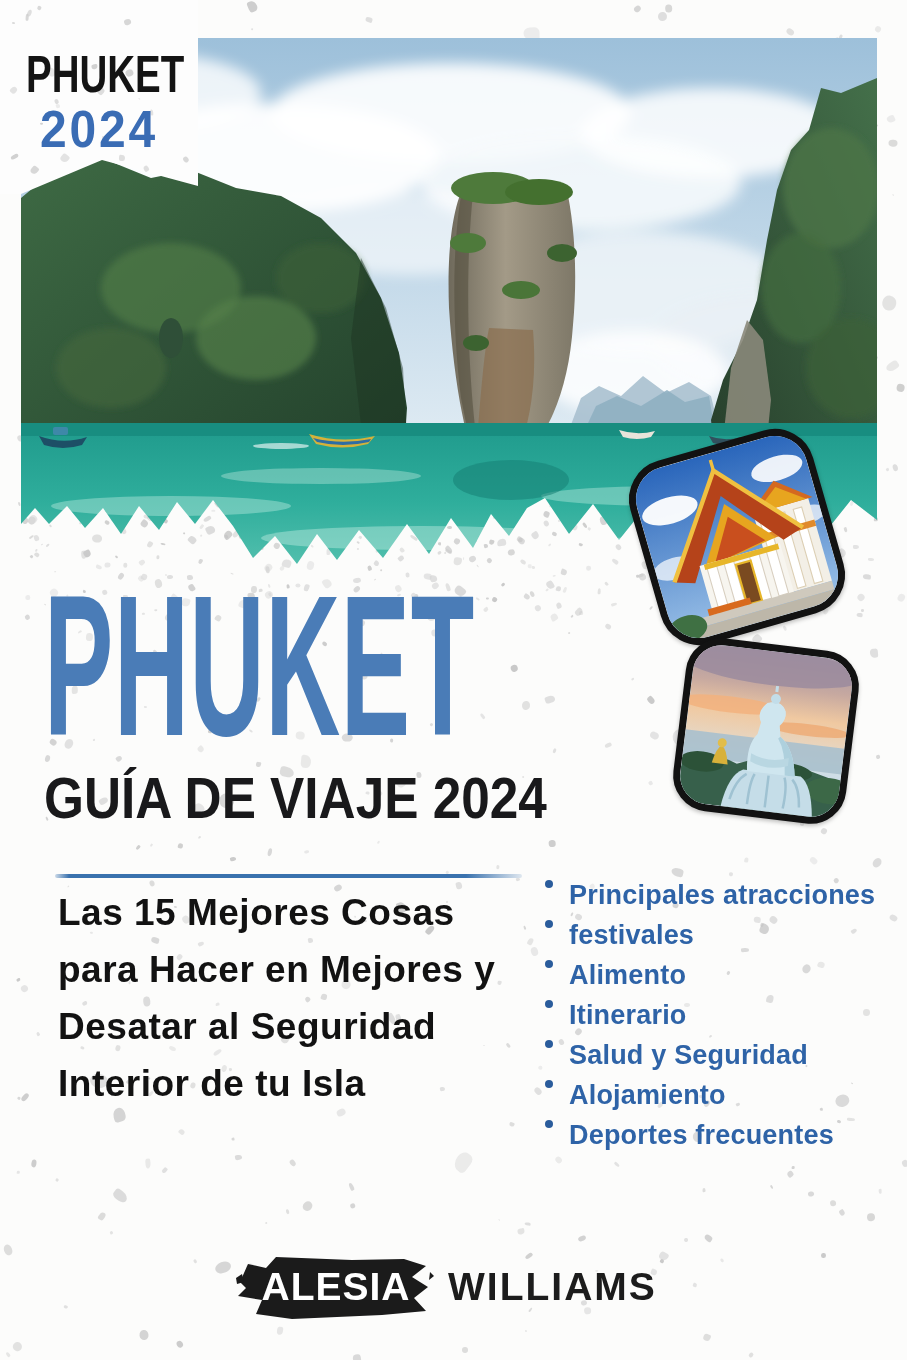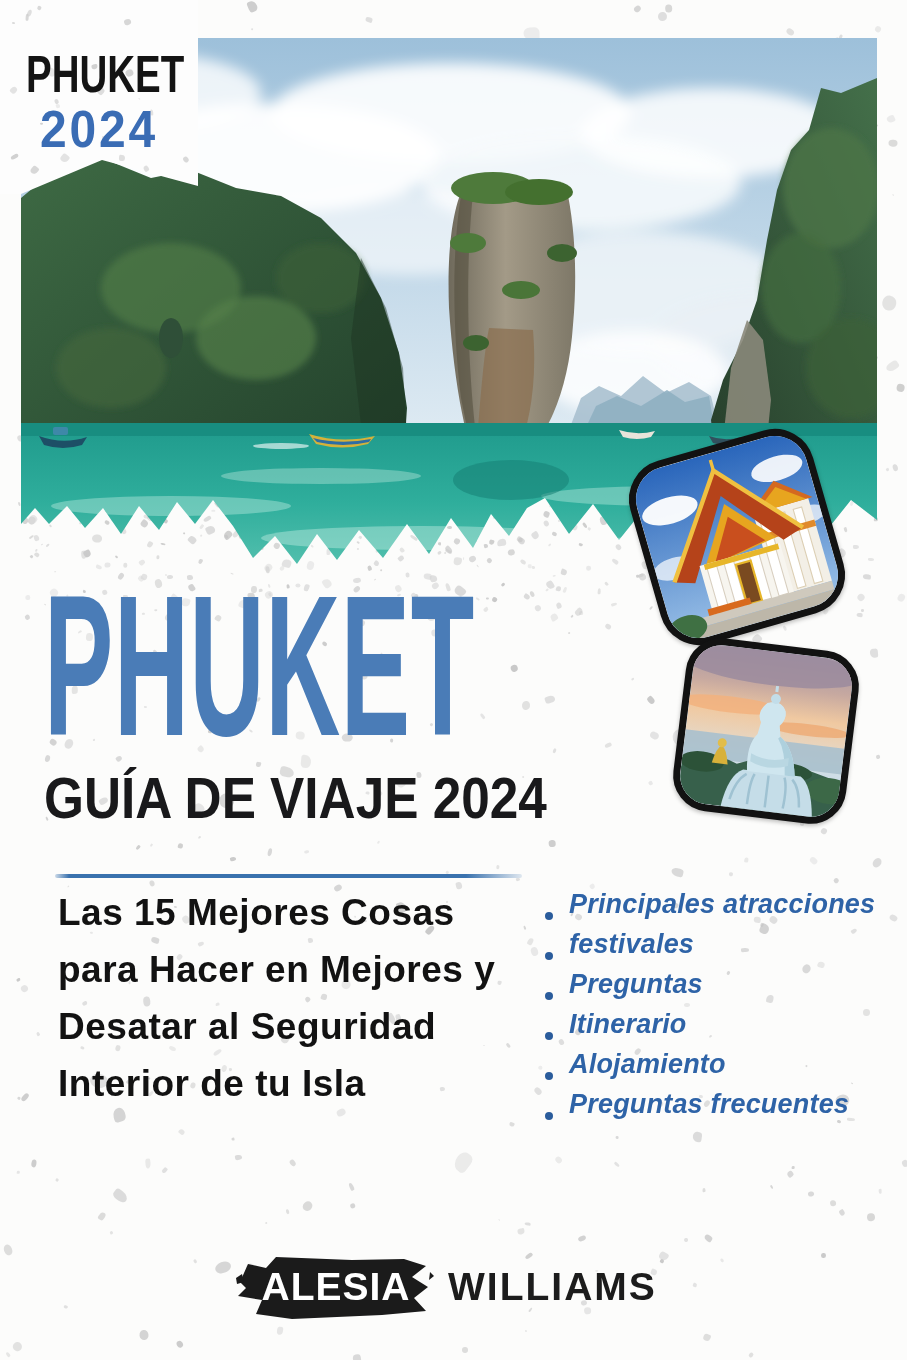--- a/index.html
+++ b/index.html
@@ -62,21 +62,21 @@
   }
   #divider{
     left:55px;top:874px;width:467px;height:4px;z-index:5;border-radius:2px;
     background:linear-gradient(90deg,rgba(58,114,174,.25) 0,#3a72ae 14px,#3a72ae 88%,rgba(58,114,174,.15) 100%);
   }
   
   #tagline{left:58px;top:884px;z-index:5;color:#121212;font-weight:bold;}
   #tagline .tl-line{font-size:37px;line-height:57px;white-space:nowrap;letter-spacing:.5px;}
   
   #topics{left:545px;top:880px;z-index:5;list-style:none;margin:0;padding:0;}
-  #topics li{display:flex;align-items:flex-end;height:40px;font-style:italic;}
+  #topics li{display:flex;align-items:flex-start;height:40px;}
   #topics .dot{
     width:8px;height:8px;border-radius:50%;background:#2a5c9c;flex:0 0 8px;margin-right:16px;
   }
   #topics .topic-label{
     font-size:27px;font-weight:bold;color:#2e63a7;white-space:nowrap;letter-spacing:.2px;
   }
   
   #author{left:232px;top:1252px;z-index:5;display:flex;align-items:center;}
   #author-brush{position:relative;width:202px;height:70px;}
   #author-brush svg{position:absolute;left:0;top:0;}
@@ -1067,33 +1067,37 @@
   <li>
       <span class="dot"></span>
       <span class="topic-label">Principales atracciones</span>
     </li>
   <li>
       <span class="dot"></span>
       <span class="topic-label">festivales</span>
     </li>
   <li>
       <span class="dot"></span>
-      <span class="topic-label">Preguntas</span>
+      <span class="topic-label">Alimento</span>
     </li>
   <li>
       <span class="dot"></span>
       <span class="topic-label">Itinerario</span>
     </li>
   <li>
       <span class="dot"></span>
+      <span class="topic-label">Salud y Seguridad</span>
+    </li>
+  <li>
+      <span class="dot"></span>
       <span class="topic-label">Alojamiento</span>
     </li>
   <li>
       <span class="dot"></span>
-      <span class="topic-label">Preguntas frecuentes</span>
+      <span class="topic-label">Deportes frecuentes</span>
     </li>
 </ul>
 
 <div class="layer" id="author">
   <div id="author-brush">
     <svg width="202" height="70" viewBox="0 0 202 70">
       <path d="M8,30 L16,12 34,16 44,5 120,8 172,7 194,14 180,25 196,35 182,46 194,59 150,63 60,67 24,62 30,48 6,44 14,36 Z" fill="#1b1b1b"></path>
       <path d="M4,26 L10,22 12,30 5,32 Z M198,20 L202,24 197,28 Z" fill="#1b1b1b"></path>
     </svg>
     <span id="author-first">ALESIA</span>

